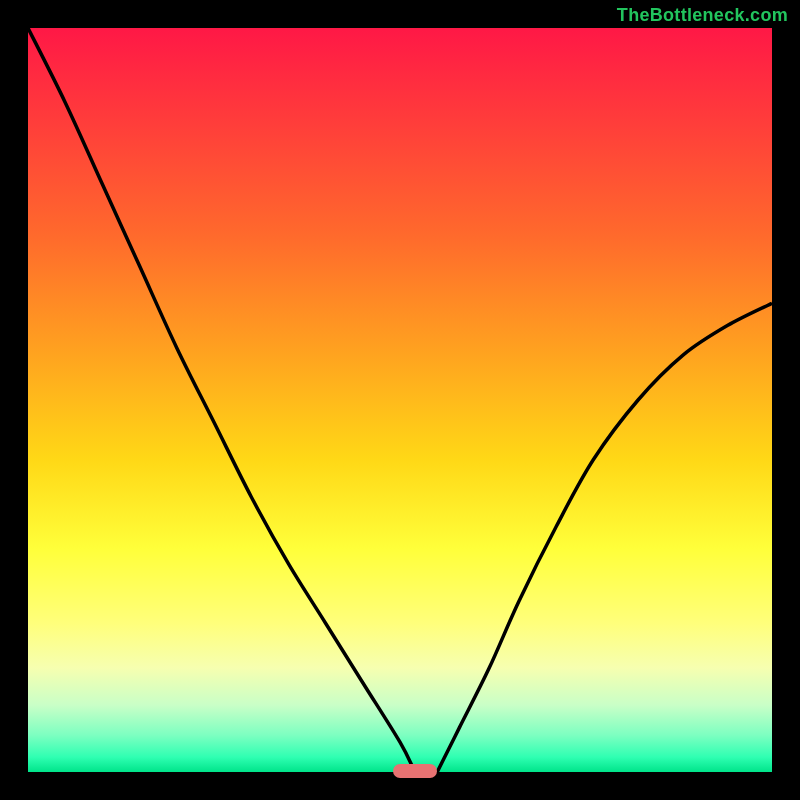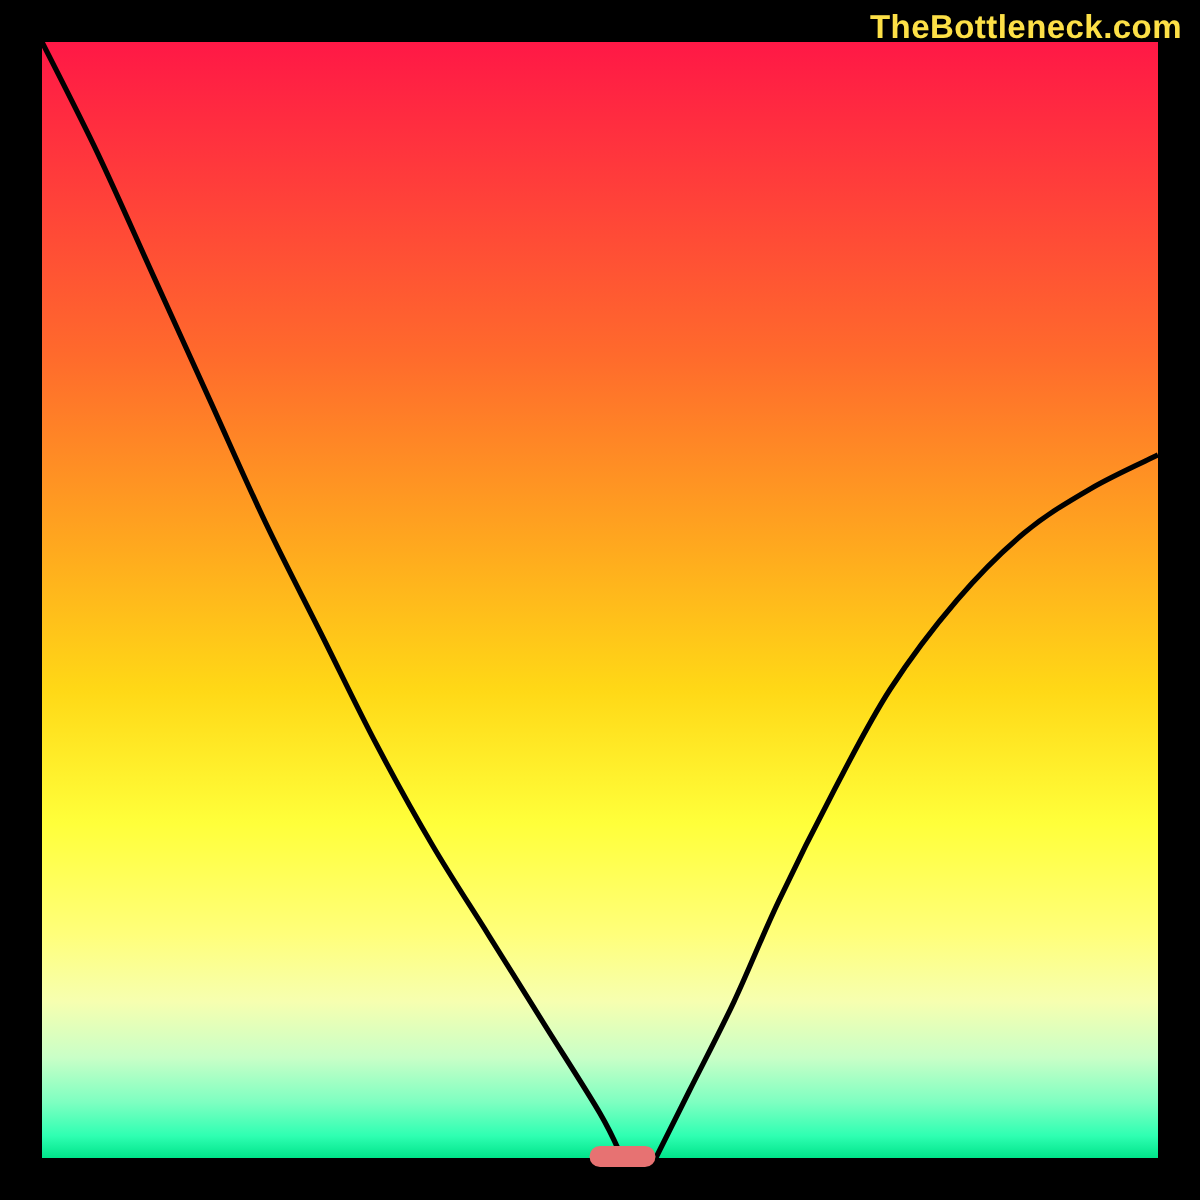--- a/index.html
+++ b/index.html
@@ -14,22 +14,22 @@
   .outer {
     position: relative;
     width: 800px;
     height: 800px;
     background: #000;
   }
   .watermark {
     position: absolute;
     top: 5px;
     right: 12px;
-    color: #fde047;
-    font-size: 22px;
+    color: #22c55e;
+    font-size: 18px;
     font-weight: bold;
     letter-spacing: 0.3px;
     z-index: 10;
   }
   .plot {
     position: absolute;
     left: 28px;
     top: 28px;
     width: 744px;
     height: 744px;

